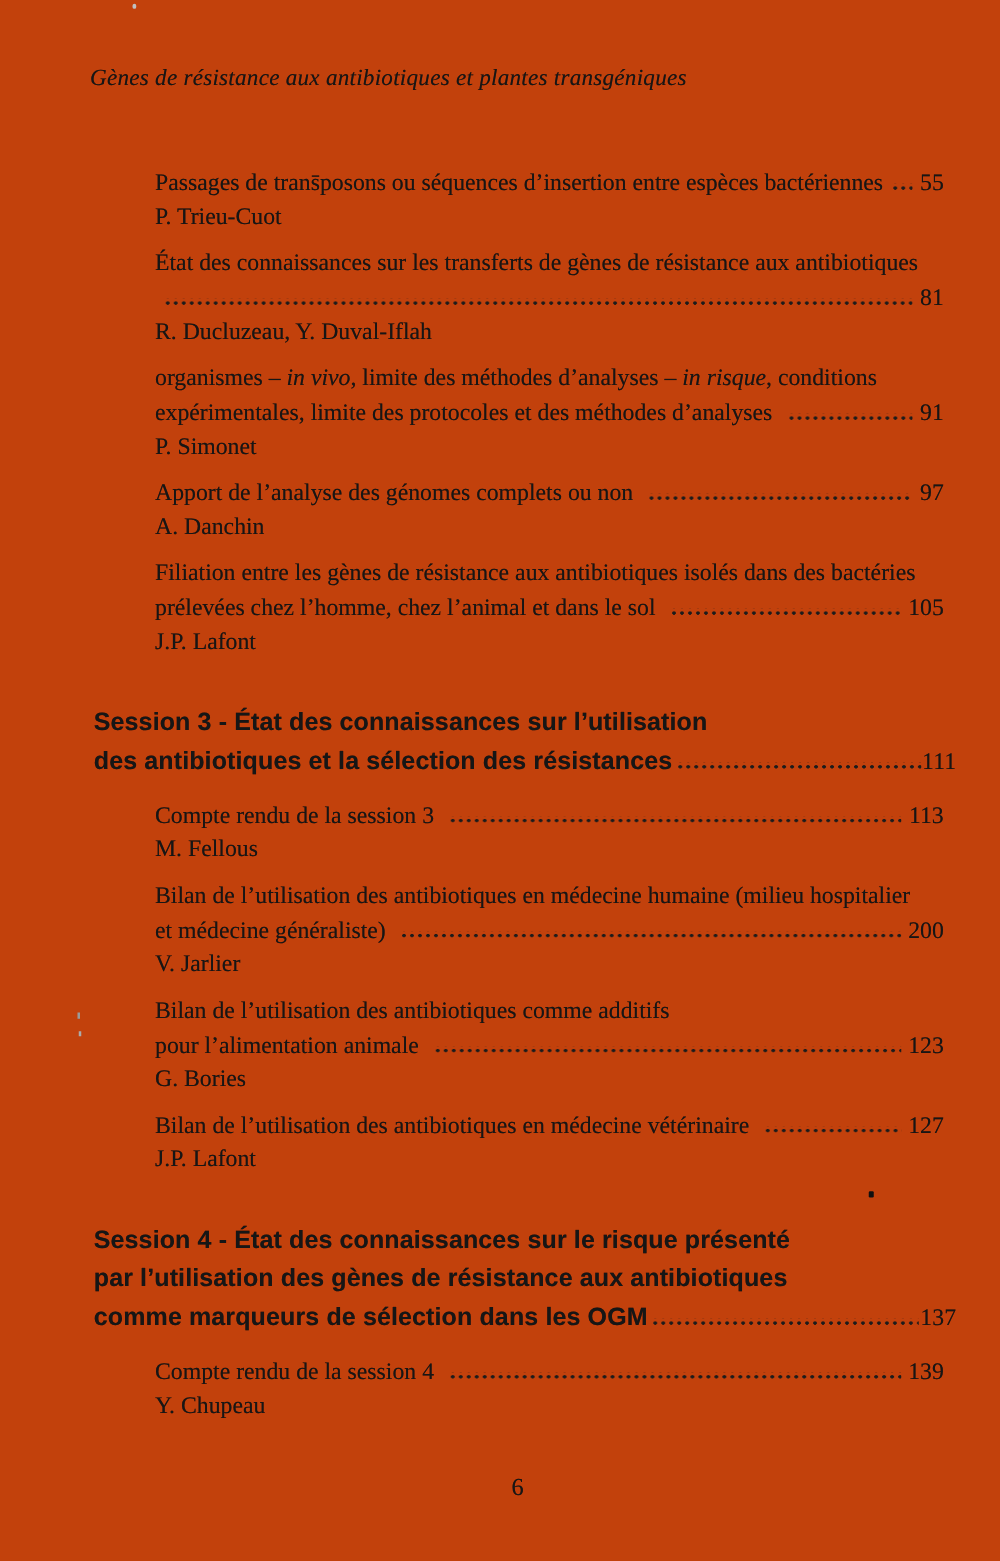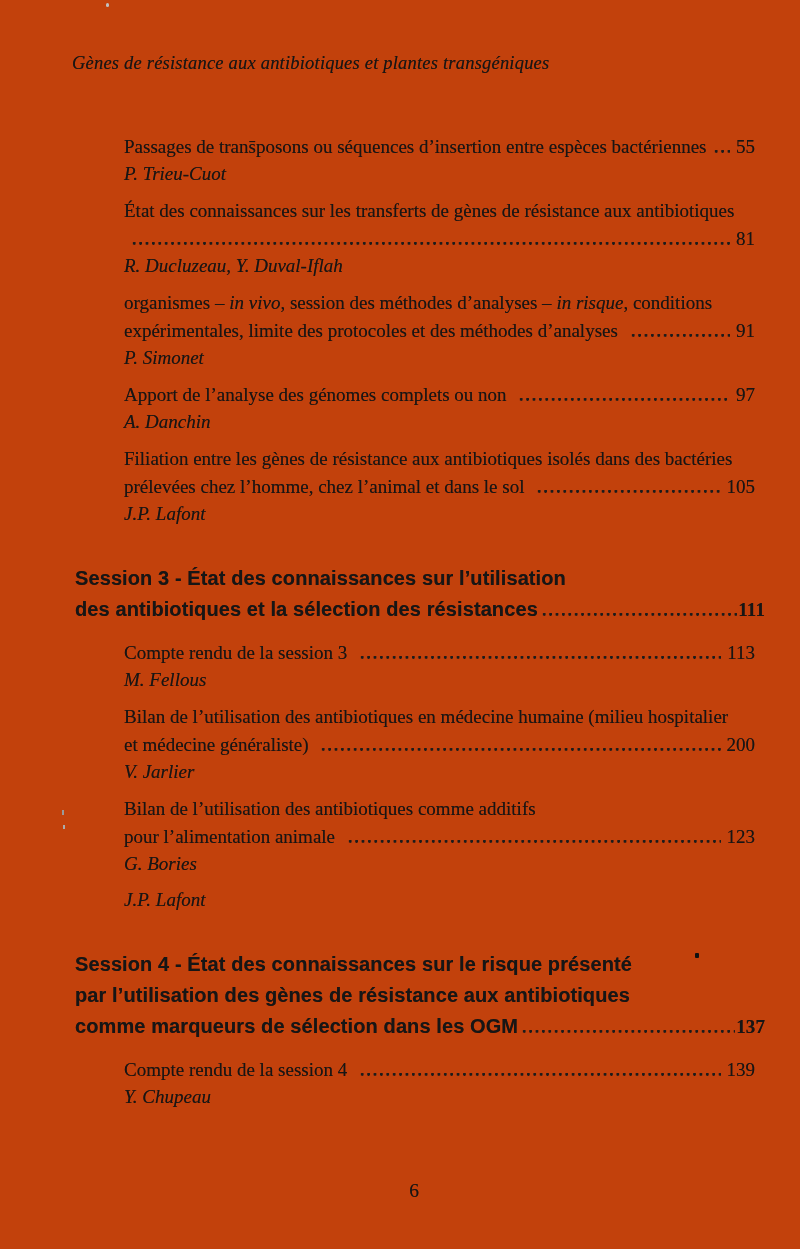--- a/index.html
+++ b/index.html
@@ -39,36 +39,35 @@
     height: 5px;
     margin-left: 7px;
     margin-right: 6px;
     background-image: radial-gradient(circle at 3.2px 3.4px, #1b1b1b 1.25px, rgba(0,0,0,0) 1.6px);
     background-size: 6.4px 5px;
     background-repeat: repeat-x;
     background-position: left bottom;
   }
   .pg { flex: 0 0 auto; font-family: "Liberation Serif", serif; }
   .author {
-    font-style: italic;
     line-height: 26px;
     white-space: nowrap;
   }
 
   .session {
     margin: 36px 0 14px 75px;
     width: 690px;
     font-family: "Liberation Sans", sans-serif;
     font-weight: 700;
     font-size: 20px;
     letter-spacing: 0.1px;
   }
   .session .tline { line-height: 31px; }
   .session .leader { margin-left: 3px; margin-right: 1px; }
-  .session .pg { font-weight: 700; font-size: 19px; }
+  .session .pg { font-weight: 400; font-size: 19px; }
 
   .footer-page-number {
     position: absolute;
     left: 0;
     top: 1180px;
     width: 828px;
     text-align: center;
     font-family: "Liberation Serif", serif;
     font-size: 19.5px;
   }
@@ -99,21 +98,21 @@
           <span class="txt"><span>État des connaissances sur les transferts de gènes de résistance aux antibiotiques</span></span>
         </div>
         <div class="tline">
           <span class="leader"></span>
           <span class="pg">81</span>
         </div>
         <div class="author">R. Ducluzeau, Y. Duval-Iflah</div>
       </div>
       <div class="entry article">
         <div class="tline">
-          <span class="txt"><span>organismes – </span><span class="it">in vivo</span><span>, session des méthodes d’analyses – </span><span class="it">in risque</span><span>, conditions</span></span>
+          <span class="txt"><span>organismes – </span><span class="it">in vivo</span><span>, limite des méthodes d’analyses – </span><span class="it">in risque</span><span>, conditions</span></span>
         </div>
         <div class="tline">
           <span class="txt"><span>expérimentales, limite des protocoles et des méthodes d’analyses </span></span>
           <span class="leader"></span>
           <span class="pg">91</span>
         </div>
         <div class="author">P. Simonet</div>
       </div>
       <div class="entry article">
         <div class="tline">
@@ -168,20 +167,25 @@
           <span class="txt"><span>Bilan de l’utilisation des antibiotiques comme additifs</span></span>
         </div>
         <div class="tline">
           <span class="txt"><span>pour l’alimentation animale </span></span>
           <span class="leader"></span>
           <span class="pg">123</span>
         </div>
         <div class="author">G. Bories</div>
       </div>
       <div class="entry article">
+        <div class="tline">
+          <span class="txt"><span>Bilan de l’utilisation des antibiotiques en médecine vétérinaire </span></span>
+          <span class="leader"></span>
+          <span class="pg">127</span>
+        </div>
         <div class="author">J.P. Lafont</div>
       </div>
       <div class="entry session">
         <div class="tline">
           <span class="txt"><span>Session 4 - État des connaissances sur le risque présenté</span></span>
         </div>
         <div class="tline">
           <span class="txt"><span>par l’utilisation des gènes de résistance aux antibiotiques</span></span>
         </div>
         <div class="tline">

